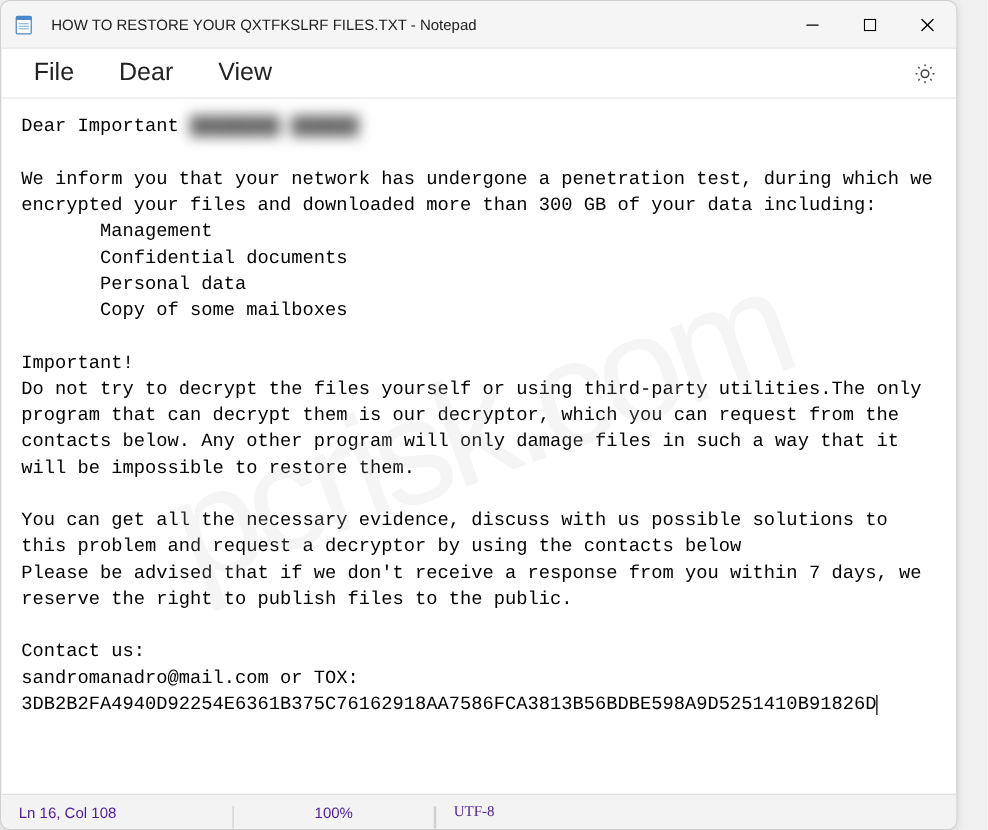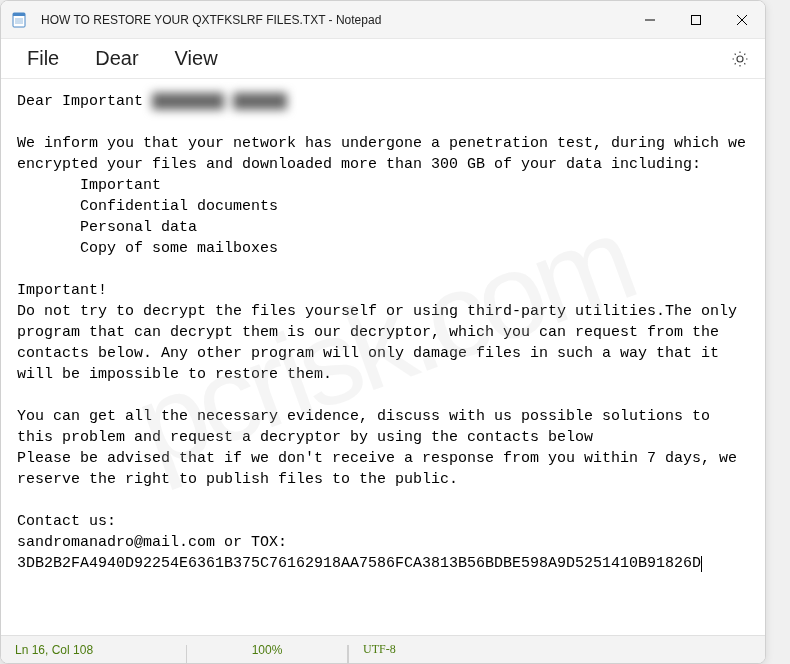--- a/index.html
+++ b/index.html
@@ -128,21 +128,21 @@
   white-space: nowrap;
 }
 
 .statusbar {
   height: 28px;
   background: #f3f3f3;
   border-top: 1px solid #e0e0e0;
   display: flex;
   align-items: flex-end;
   font-size: 12px;
-  color: #4d7c0f;
+  color: #4c1d95;
   margin-top: 31px;
 }
 
 .status-sep {
   width: 1px;
   height: 18px;
   background: #d0d0d0;
 }
 
 .status-cell {
@@ -210,21 +210,21 @@
       <svg width="18" height="18" viewBox="0 0 24 24">
         <path fill="none" stroke="#444" stroke-width="1.6" d="M12 8a4 4 0 100 8 4 4 0 000-8z"></path>
         <path fill="none" stroke="#444" stroke-width="1.6" d="M12 2v2M12 20v2M4.9 4.9l1.4 1.4M17.7 17.7l1.4 1.4M2 12h2M20 12h2M4.9 19.1l1.4-1.4M17.7 6.3l1.4-1.4"></path>
       </svg>
     </div>
   </div>
 
   <div class="content"><span>Dear Important</span> <span class="blurred">████████ ██████</span>
 
 <span>We inform you that your network has undergone a penetration test, during which we encrypted your files and downloaded more than 300 GB of your data including:</span>
-       <span>Important</span>
+       <span>Management</span>
        <span>Confidential documents</span>
        <span>Personal data</span>
        <span>Copy of some mailboxes</span>
 
 <span>Important!</span>
 <span>Do not try to decrypt the files yourself or using third-party utilities.The only program that can decrypt them is our decryptor, which you can request from the contacts below. Any other program will only damage files in such a way that it will be impossible to restore them.</span>
 
 <span>You can get all the necessary evidence, discuss with us possible solutions to this problem and request a decryptor by using the contacts below</span>
 <span>Please be advised that if we don't receive a response from you within 7 days, we reserve the right to publish files to the public.</span>
 

